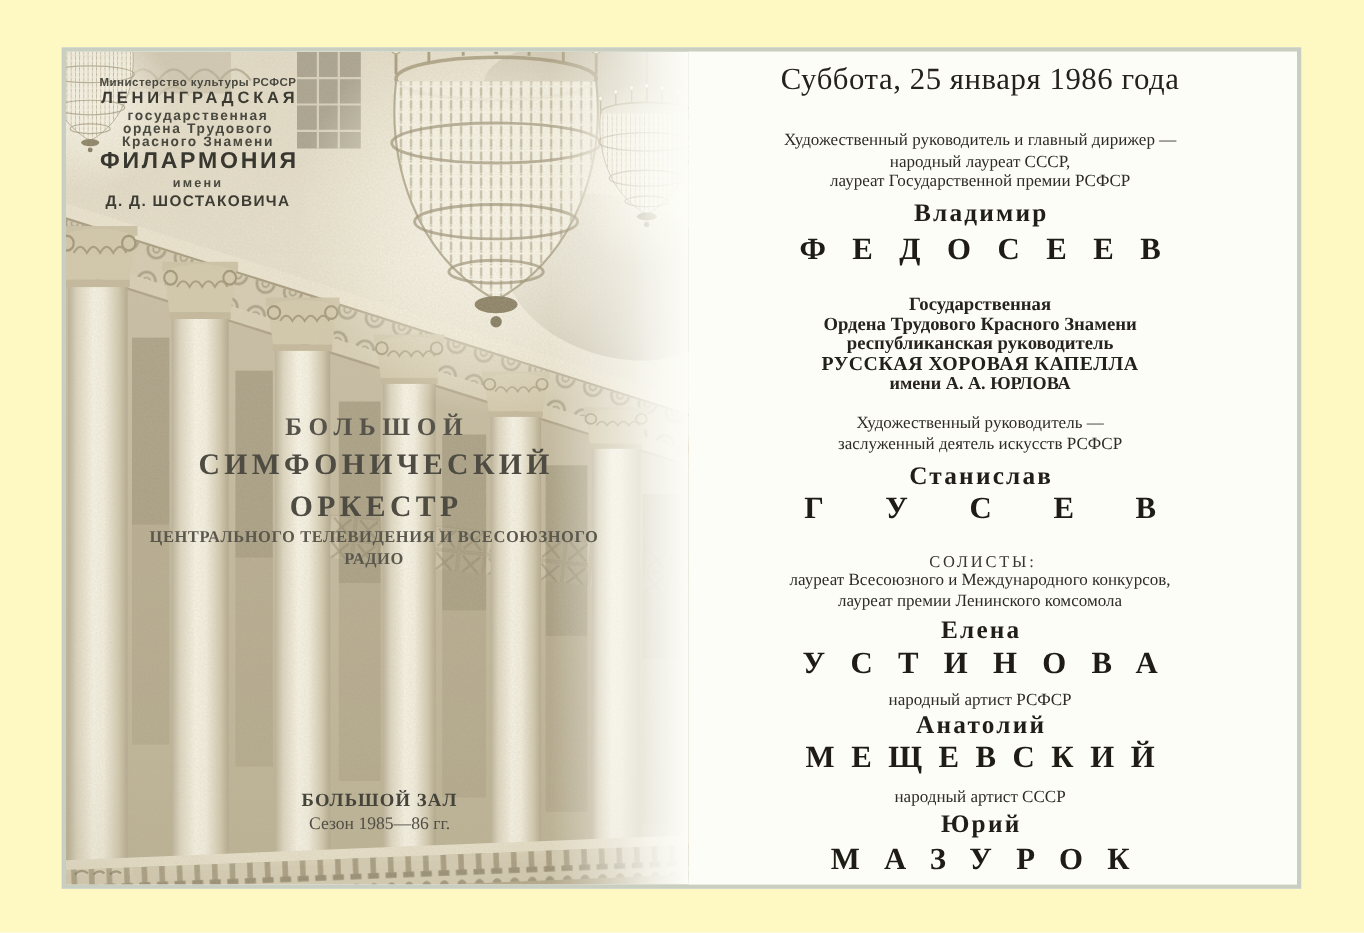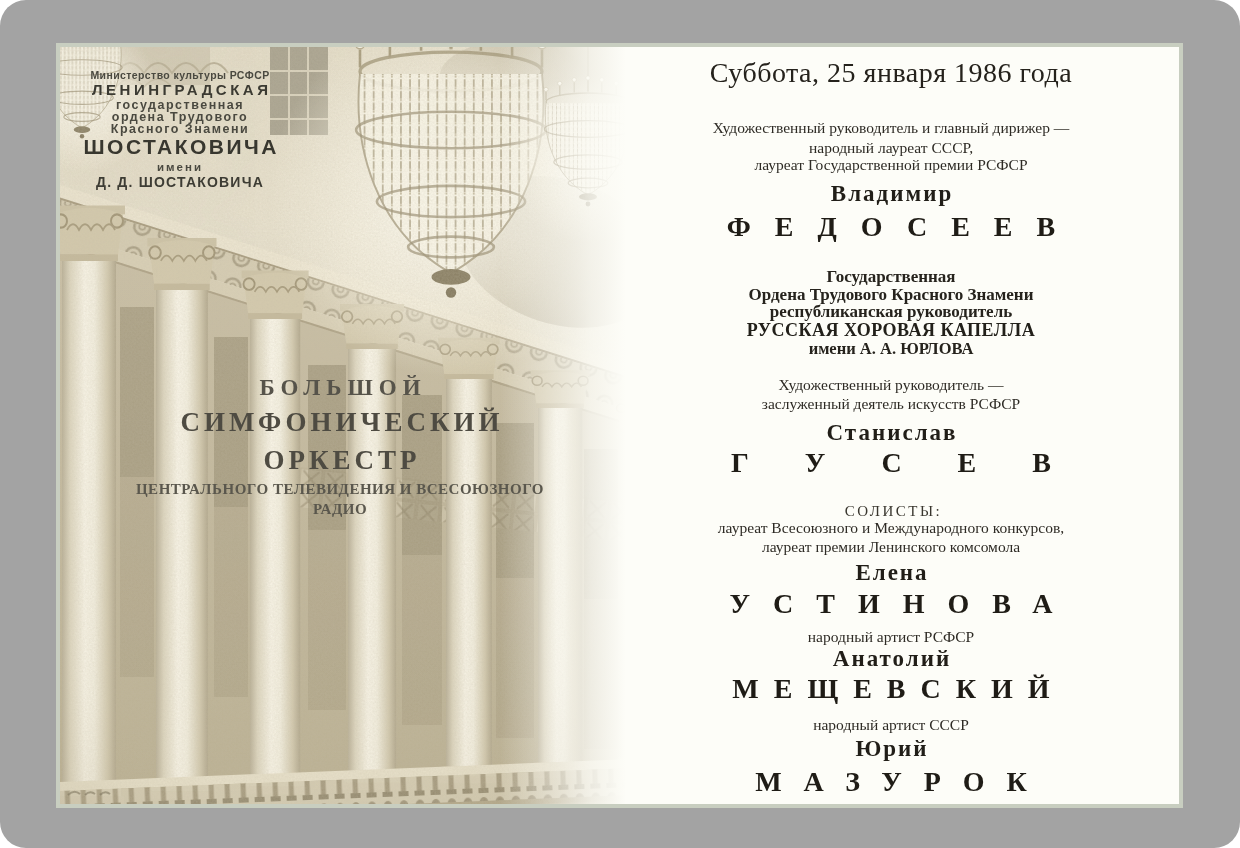--- a/index.html
+++ b/index.html
@@ -1,17 +1,17 @@
 <!DOCTYPE html>
 <html><head>
 <meta charset="utf-8">
 <style>
   html,body{margin:0;padding:0;background:#ffffff;}
-  .sheet{position:relative;width:1240px;height:848px;background:#a3a3a3;overflow:hidden;
-         font-family:"Liberation Serif","DejaVu Serif",serif;border-radius:26px;}
+  .sheet{position:relative;width:1240px;height:848px;background:#fef9c3;overflow:hidden;
+         font-family:"Liberation Serif","DejaVu Serif",serif;}
   .frame{position:absolute;left:56px;top:43px;width:1127px;height:765px;
          border:4px solid #c8cec0;box-sizing:border-box;background:#fdfdf8;}
   .inner{position:absolute;left:0;top:0;right:0;bottom:0;}
   .photo{position:absolute;left:0;top:0;width:566px;height:757px;overflow:hidden;}
   .photo svg{display:block;width:100%;height:100%;}
   
   .ph-text{position:absolute;text-align:center;color:#3f3e36;}
   .org-block{left:0;top:22px;width:240px;}
   .l-min {font:bold 10.5px/12px "Liberation Sans","DejaVu Sans",sans-serif;letter-spacing:.4px;color:#4a4940;}
   .l-len {font:bold 15px/18px "Liberation Sans","DejaVu Sans",sans-serif;letter-spacing:3.5px;padding-left:3.5px;color:#3b3a32;}
@@ -246,28 +246,32 @@
           <rect width="566" height="757" filter="url(#grain)" opacity=".5"></rect>
           <rect x="440" y="0" width="126" height="757" fill="url(#fadeR)"></rect>
         </svg>
 
         <div class="ph-text org-block">
           <div class="l-min">Министерство культуры РСФСР</div>
           <div class="l-len">ЛЕНИНГРАДСКАЯ</div>
           <div class="l-desc">государственная</div>
           <div class="l-desc">ордена Трудового</div>
           <div class="l-desc">Красного Знамени</div>
-          <div class="l-fil">ШОСТАКОВИЧА</div>
+          <div class="l-fil">ФИЛАРМОНИЯ</div>
           <div class="l-imeni">имени</div>
           <div class="l-shost">Д. Д. ШОСТАКОВИЧА</div>
         </div>
         <div class="ph-text orch-block">
           <div class="o-l1">БОЛЬШОЙ</div>
           <div class="o-l2">СИМФОНИЧЕСКИЙ ОРКЕСТР</div>
           <div class="o-l3">ЦЕНТРАЛЬНОГО ТЕЛЕВИДЕНИЯ И ВСЕСОЮЗНОГО РАДИО</div>
+        </div>
+        <div class="ph-text venue-block">
+          <div class="v-hall">БОЛЬШОЙ ЗАЛ</div>
+          <div class="v-season">Сезон 1985—86 гг.</div>
         </div>
       </div>
 
       <div class="rpage">
         <div class="col rp-title">Суббота, 25 января 1986 года</div>
 
         <div class="col blk-conductor">
           <div class="rp-small" style="margin-bottom:3px">Художественный руководитель и главный дирижер —</div>
           <div class="rp-small">народный лауреат СССР,</div>
           <div class="rp-small">лауреат Государственной премии РСФСР</div>

